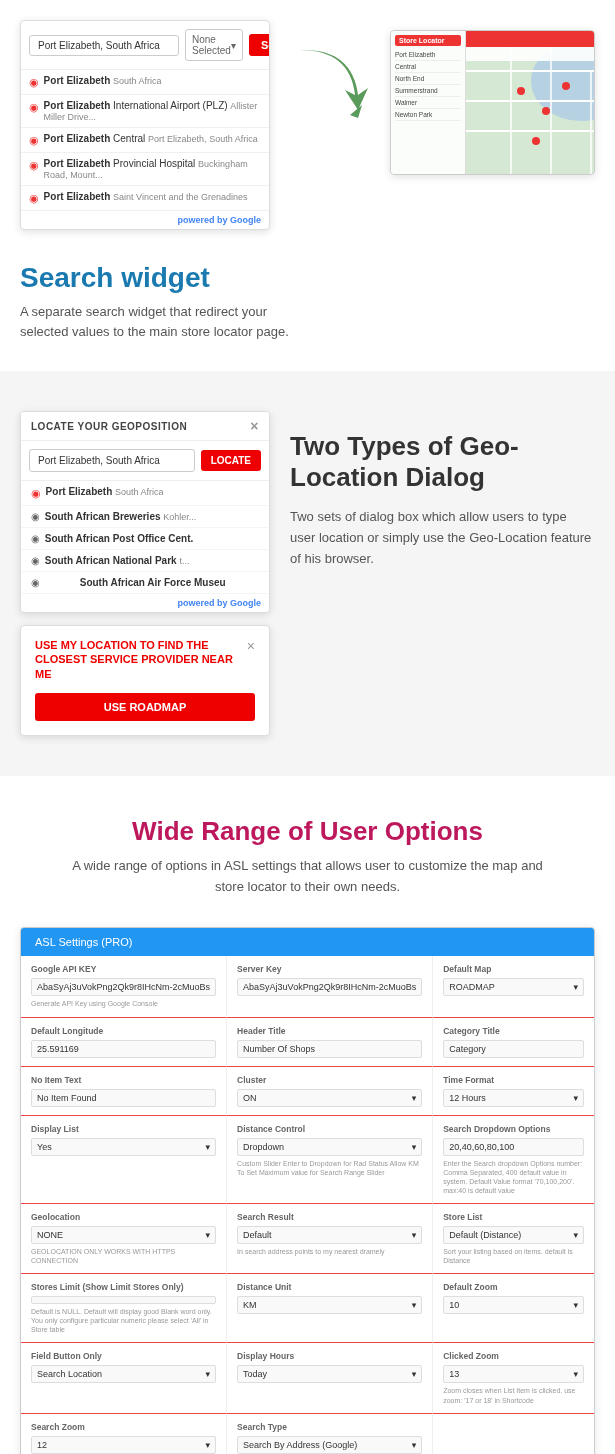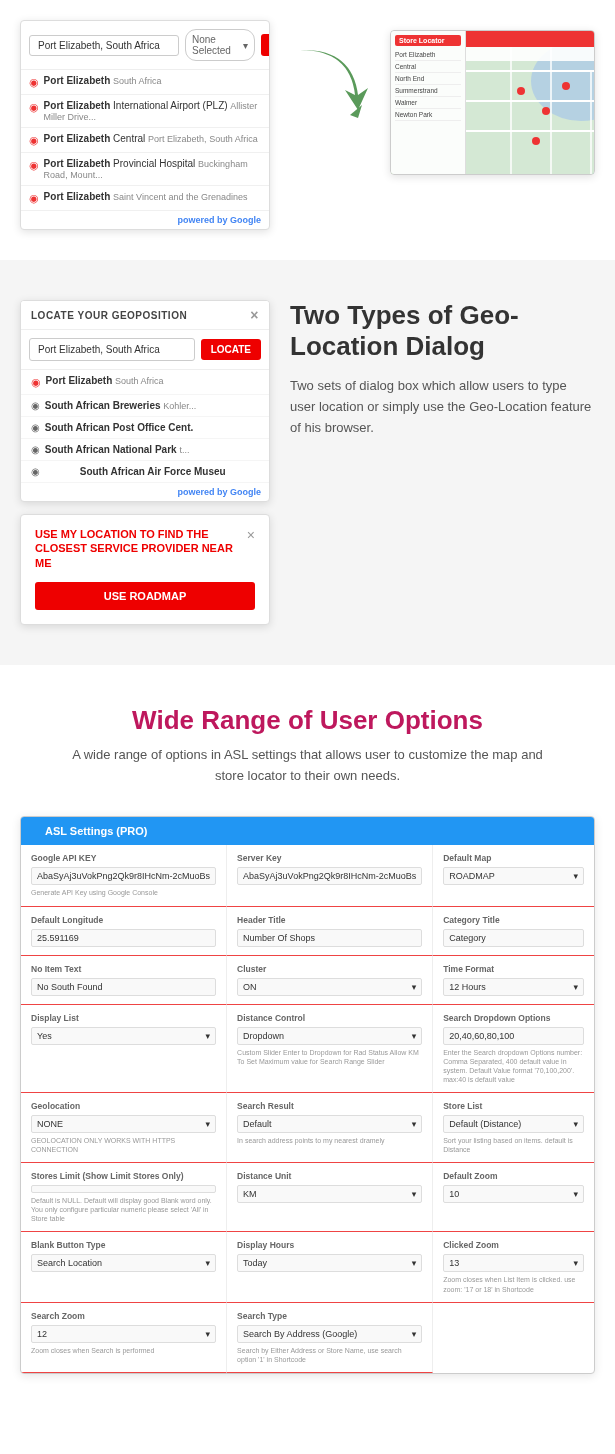--- a/index.html
+++ b/index.html
@@ -44,27 +44,27 @@
     .search-input-box {
       border: 1px solid #ccc;
       border-radius: 3px;
       padding: 4px 8px;
       font-size: 11px;
       flex: 1;
       color: #333;
     }
     .none-selected-dropdown {
       border: 1px solid #ccc;
-      border-radius: 11px;
+      border-radius: 3px;
       padding: 4px 6px;
       font-size: 10px;
       color: #666;
       display: flex;
       align-items: center;
-      gap: 12px;
+      gap: 0;
     }
     .search-btn {
       background: #e00;
       color: #fff;
       border: none;
       border-radius: 3px;
       padding: 5px 12px;
       font-size: 11px;
       font-weight: bold;
       cursor: pointer;
@@ -266,20 +266,21 @@
       cursor: pointer;
       display: block;
       margin: 4px 14px 14px;
       width: calc(100% - 28px);
       text-align: center;
     }
 
     
     .geo-text {
       flex: 1;
+      margin-top: 20px;
     }
     .geo-heading {
       font-size: 26px;
       font-weight: bold;
       color: #333;
       line-height: 1.2;
       margin-bottom: 14px;
     }
     .geo-desc {
       font-size: 13px;
@@ -312,23 +313,23 @@
       border: 1px solid #ccc;
       border-radius: 4px;
       box-shadow: 0 2px 10px rgba(0,0,0,0.1);
       overflow: hidden;
       text-align: left;
       font-size: 10px;
     }
     .settings-panel-header {
       background: #2196F3;
       color: #fff;
-      padding: 8px 24px;
-      font-size: 11px;
-      font-weight: bold;
+      padding: 8px 14px;
+      font-size: 11px;
+      font-weight: normal;
     }
     .settings-grid {
       display: grid;
       grid-template-columns: 1fr 1fr 1fr;
       gap: 0;
     }
     .settings-field {
       padding: 8px 10px;
       border-right: 1px solid #eee;
       border-bottom: 1px solid #ef4444;
@@ -465,20 +466,24 @@
           <div class="map-store-item">Central</div>
           <div class="map-store-item">North End</div>
           <div class="map-store-item">Summerstrand</div>
           <div class="map-store-item">Walmer</div>
           <div class="map-store-item">Newton Park</div>
         </div>
       </div>
     </div>
   </div>
 
+  <div style="margin-top:16px;">
+    <h2 class="search-heading">Search widget</h2>
+    <p class="search-desc">A separate search widget that redirect your selected values to the main store locator page.</p>
+  </div>
 </div>
 
 <div class="gray-section">
 
   <div class="geo-dialogs">
 
     <div class="dialog-box">
       <div class="dialog-header">
         <span>LOCATE YOUR GEOPOSITION</span>
         <span class="dialog-close">×</span>
@@ -563,21 +568,21 @@
         <div class="settings-field">
           <div class="field-label">Header Title</div>
           <div class="field-value">Number Of Shops</div>
         </div>
         <div class="settings-field">
           <div class="field-label">Category Title</div>
           <div class="field-value">Category</div>
         </div>
         <div class="settings-field">
           <div class="field-label">No Item Text</div>
-          <div class="field-value">No South Found</div>
+          <div class="field-value">No Item Found</div>
         </div>
         <div class="settings-field">
           <div class="field-label">Cluster</div>
           <div class="field-value-select">
             <span>ON</span>
             <span>▾</span>
           </div>
         </div>
         <div class="settings-field">
           <div class="field-label">Time Format</div>
@@ -643,21 +648,21 @@
           </div>
         </div>
         <div class="settings-field">
           <div class="field-label">Default Zoom</div>
           <div class="field-value-select">
             <span>10</span>
             <span>▾</span>
           </div>
         </div>
         <div class="settings-field">
-          <div class="field-label">Blank Button Type</div>
+          <div class="field-label">Field Button Only</div>
           <div class="field-value-select">
             <span>Search Location</span>
             <span>▾</span>
           </div>
         </div>
         <div class="settings-field">
           <div class="field-label">Display Hours</div>
           <div class="field-value-select">
             <span>Today</span>
             <span>▾</span>

